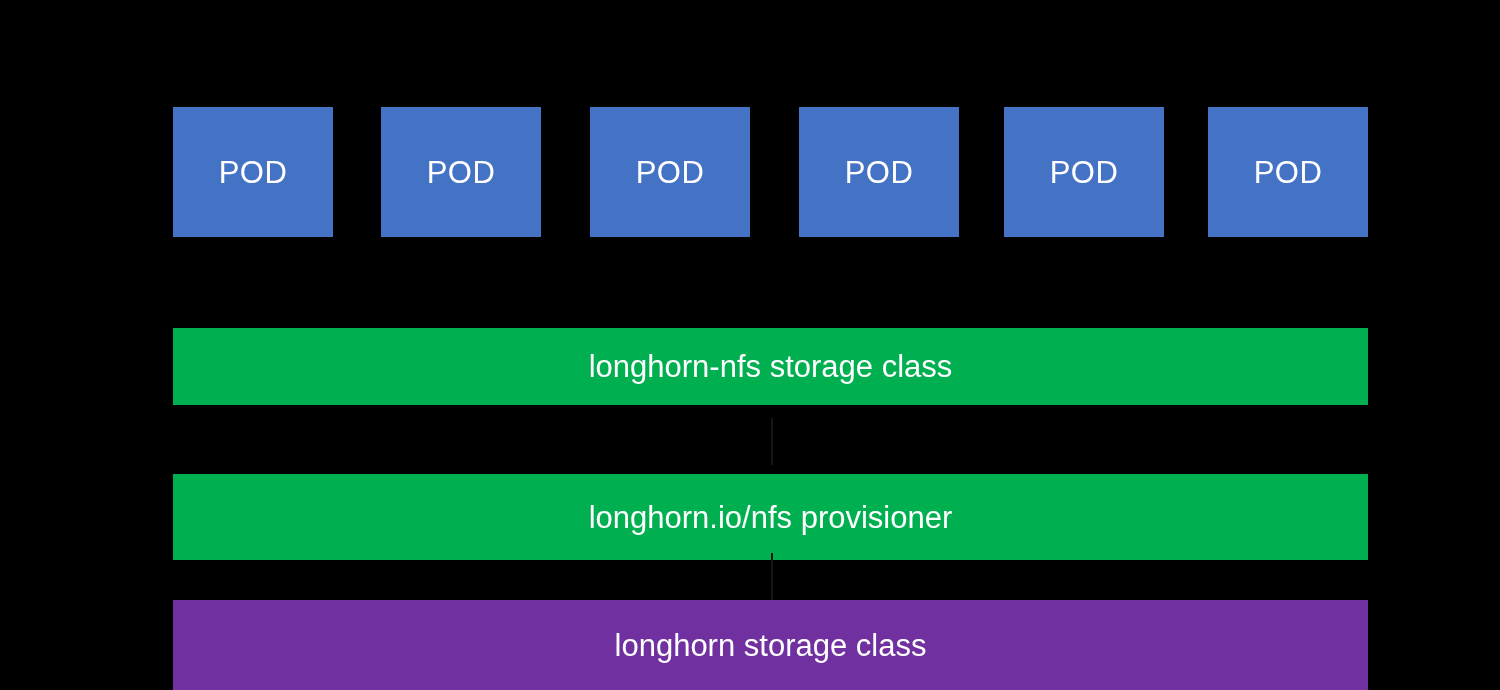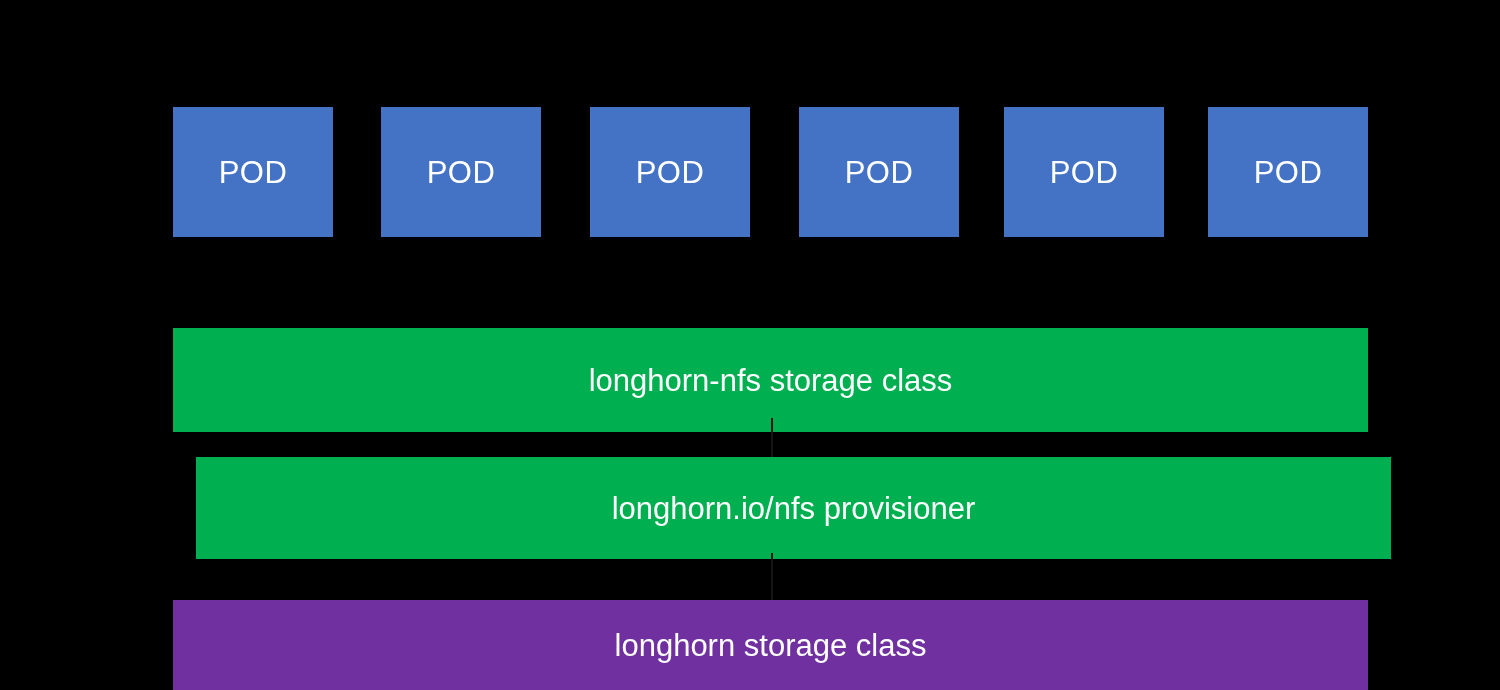--- a/index.html
+++ b/index.html
@@ -63,28 +63,27 @@
   .layer-bar .layer-label {
     color: #FFFFFF;
     font-size: 31px;
     line-height: 1;
     font-weight: 400;
     white-space: nowrap;
   }
 
   #bar-storage-class-nfs {
     top: 328px;
-    height: 104px;
+    height: 77px;
     background: #00B050;
   }
   #bar-provisioner {
-    top: 457px;
-    height: 102px;
+    top: 474px;
+    height: 86px;
     background: #00B050;
-    margin-left: 23px;
   }
   #bar-storage-class-longhorn {
     top: 600px;
     height: 90px;
     background: #7030A0;
   }
 
   
   .connector {
     position: absolute;

